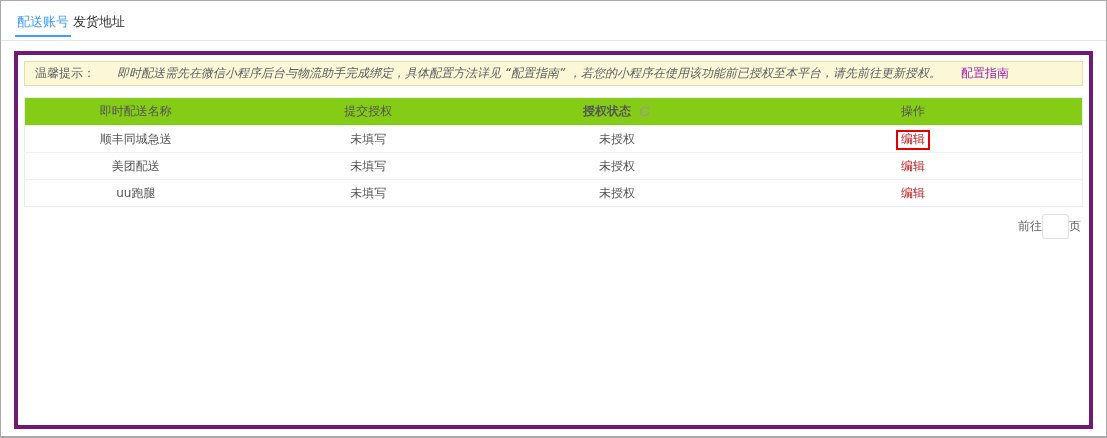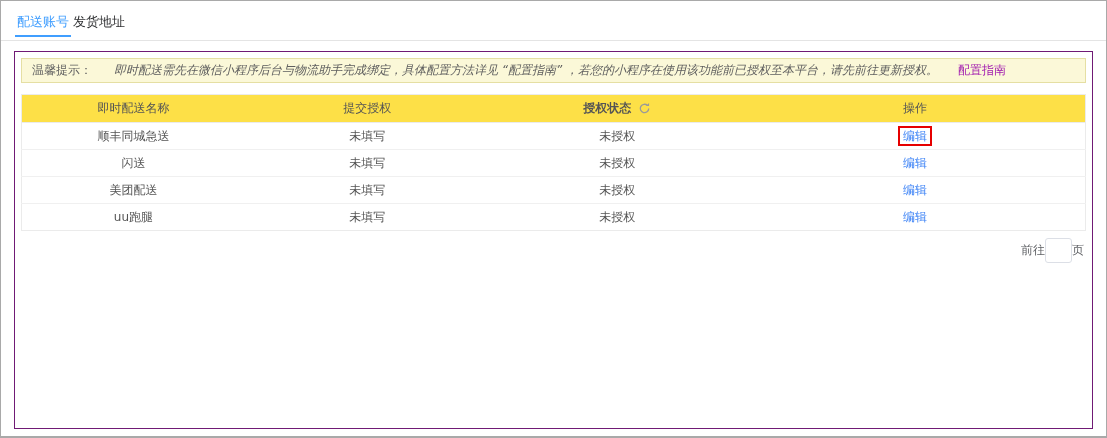--- a/index.html
+++ b/index.html
@@ -21,21 +21,21 @@
     align-items:center;
   }
   .tab {
     font-size:13px; color:#303133; cursor:pointer;
     padding:10px 2px 9px; line-height:1;
   }
   .tab.active { color:#409eff; border-bottom:2px solid #409eff; padding-bottom:7px; }
   
   .card {
     margin:10px 13px 0;
-    border:1px solid #701a75;
+    border:4px solid #701a75;
     height:378px;
     padding:6px;
     background:#fff;
   }
   
   .notice {
     background:#fbf8d8;
     border:1px solid #e5dfa3;
     height:25px;
     display:flex; align-items:center;
@@ -47,38 +47,38 @@
   
   table.providers {
     width:100%;
     margin-top:11px;
     border-collapse:collapse;
     table-layout:fixed;
     border:1px solid #ebebeb;
     font-size:12px;
   }
   table.providers thead th {
-    background:#fde047;
+    background:#84cc16;
     height:28px;
     font-weight:normal;
     color:#555;
     text-align:center;
     border-bottom:1px solid #ebebeb;
   }
   table.providers tbody td {
     height:27px;
     text-align:center;
     color:#555;
     border-bottom:1px solid #f0f0f0;
     background:#fff;
   }
   table.providers tbody tr:last-child td { border-bottom:none; }
   .th-auth { display:inline-flex; align-items:center; gap:7px; justify-content:center;font-weight:bold; }
   .refresh-icon { display:inline-block; width:13px; height:13px; cursor:pointer; }
-  .action-link { color:#3b82f6; text-decoration:none; cursor:pointer; }
+  .action-link { color:#b91c1c; text-decoration:none; cursor:pointer;font-family:Liberation Mono, monospace; }
   .action-link.highlighted {
     border:2px solid #e60000;
     padding:1px 3px;
   }
   .sep { color:#409eff; margin:0 4px; }
   
   .pager {
     margin-top:7px;
     display:flex; justify-content:flex-end; align-items:center;
     font-size:12px; color:#606266;
@@ -137,26 +137,20 @@
         </tr>
       </thead>
       <tbody>
   <tr>
     <td>顺丰同城急送</td>
     <td>未填写</td>
     <td>未授权</td>
     <td><a class="action-link highlighted">编辑</a></td>
   </tr>
 
-  <tr>
-    <td>闪送</td>
-    <td>未填写</td>
-    <td>未授权</td>
-    <td><a class="action-link">编辑</a></td>
-  </tr>
 
   <tr>
     <td>美团配送</td>
     <td>未填写</td>
     <td>未授权</td>
     <td><a class="action-link">编辑</a></td>
   </tr>
 
 
   <tr>

